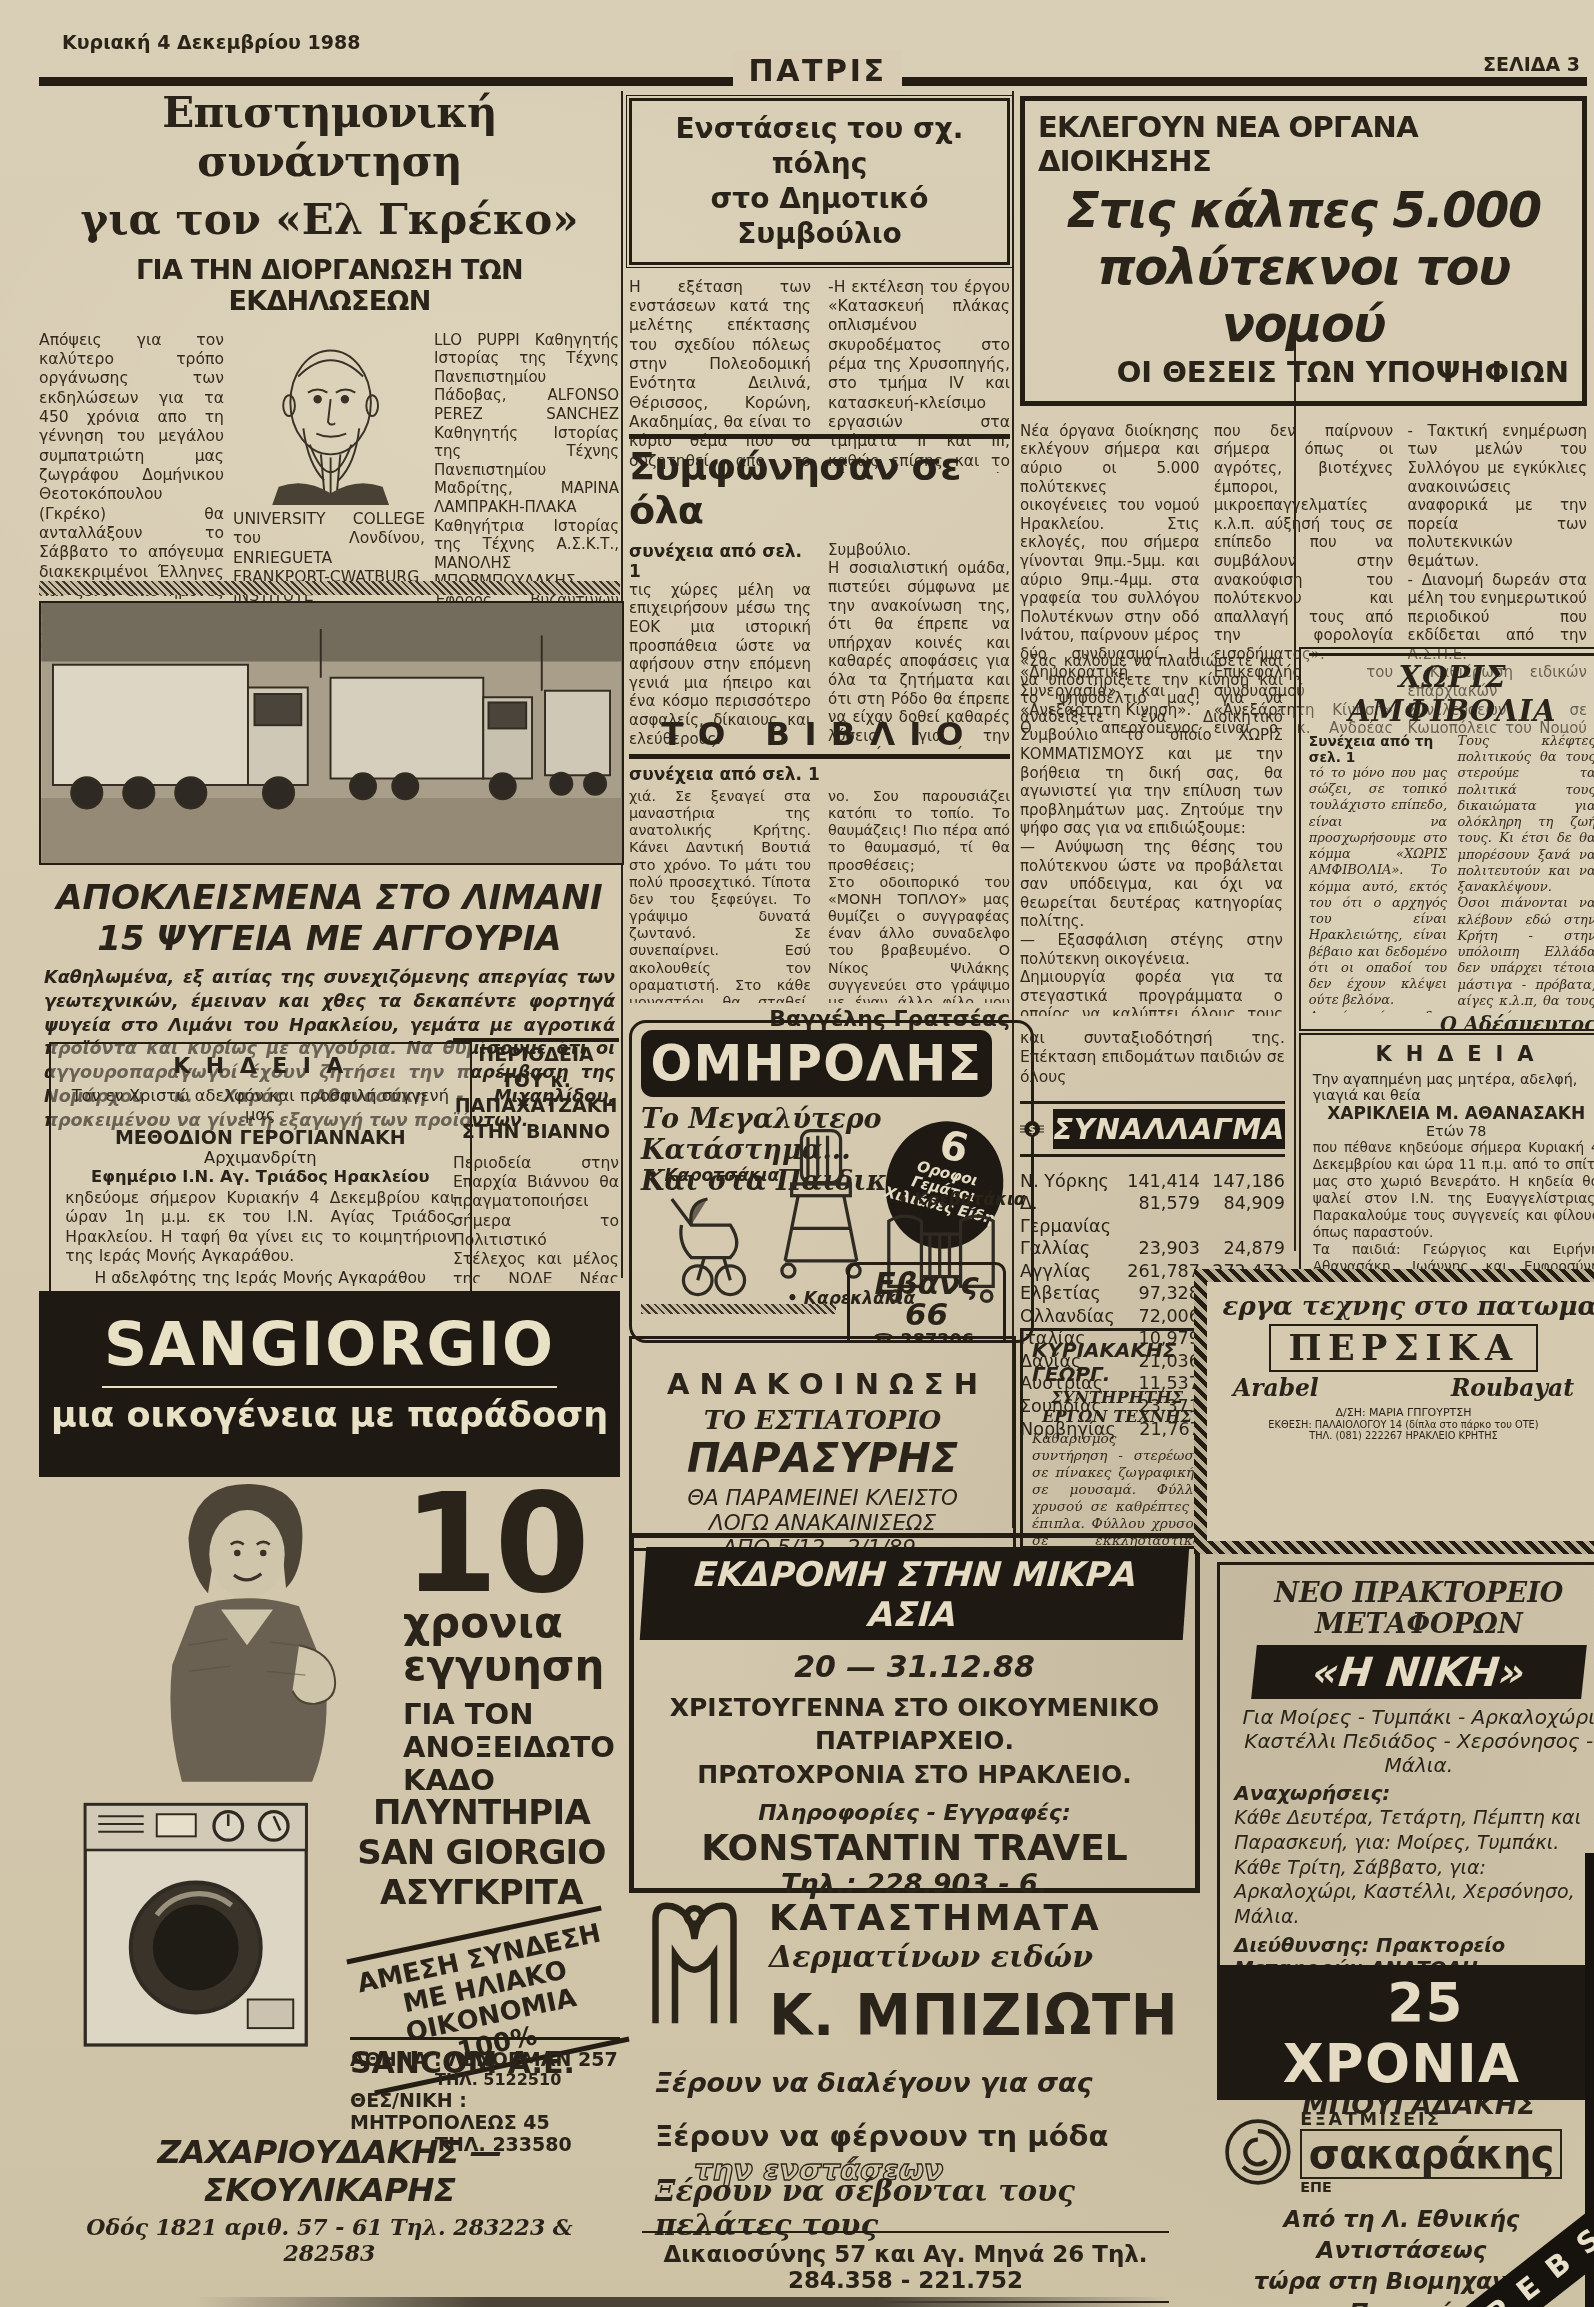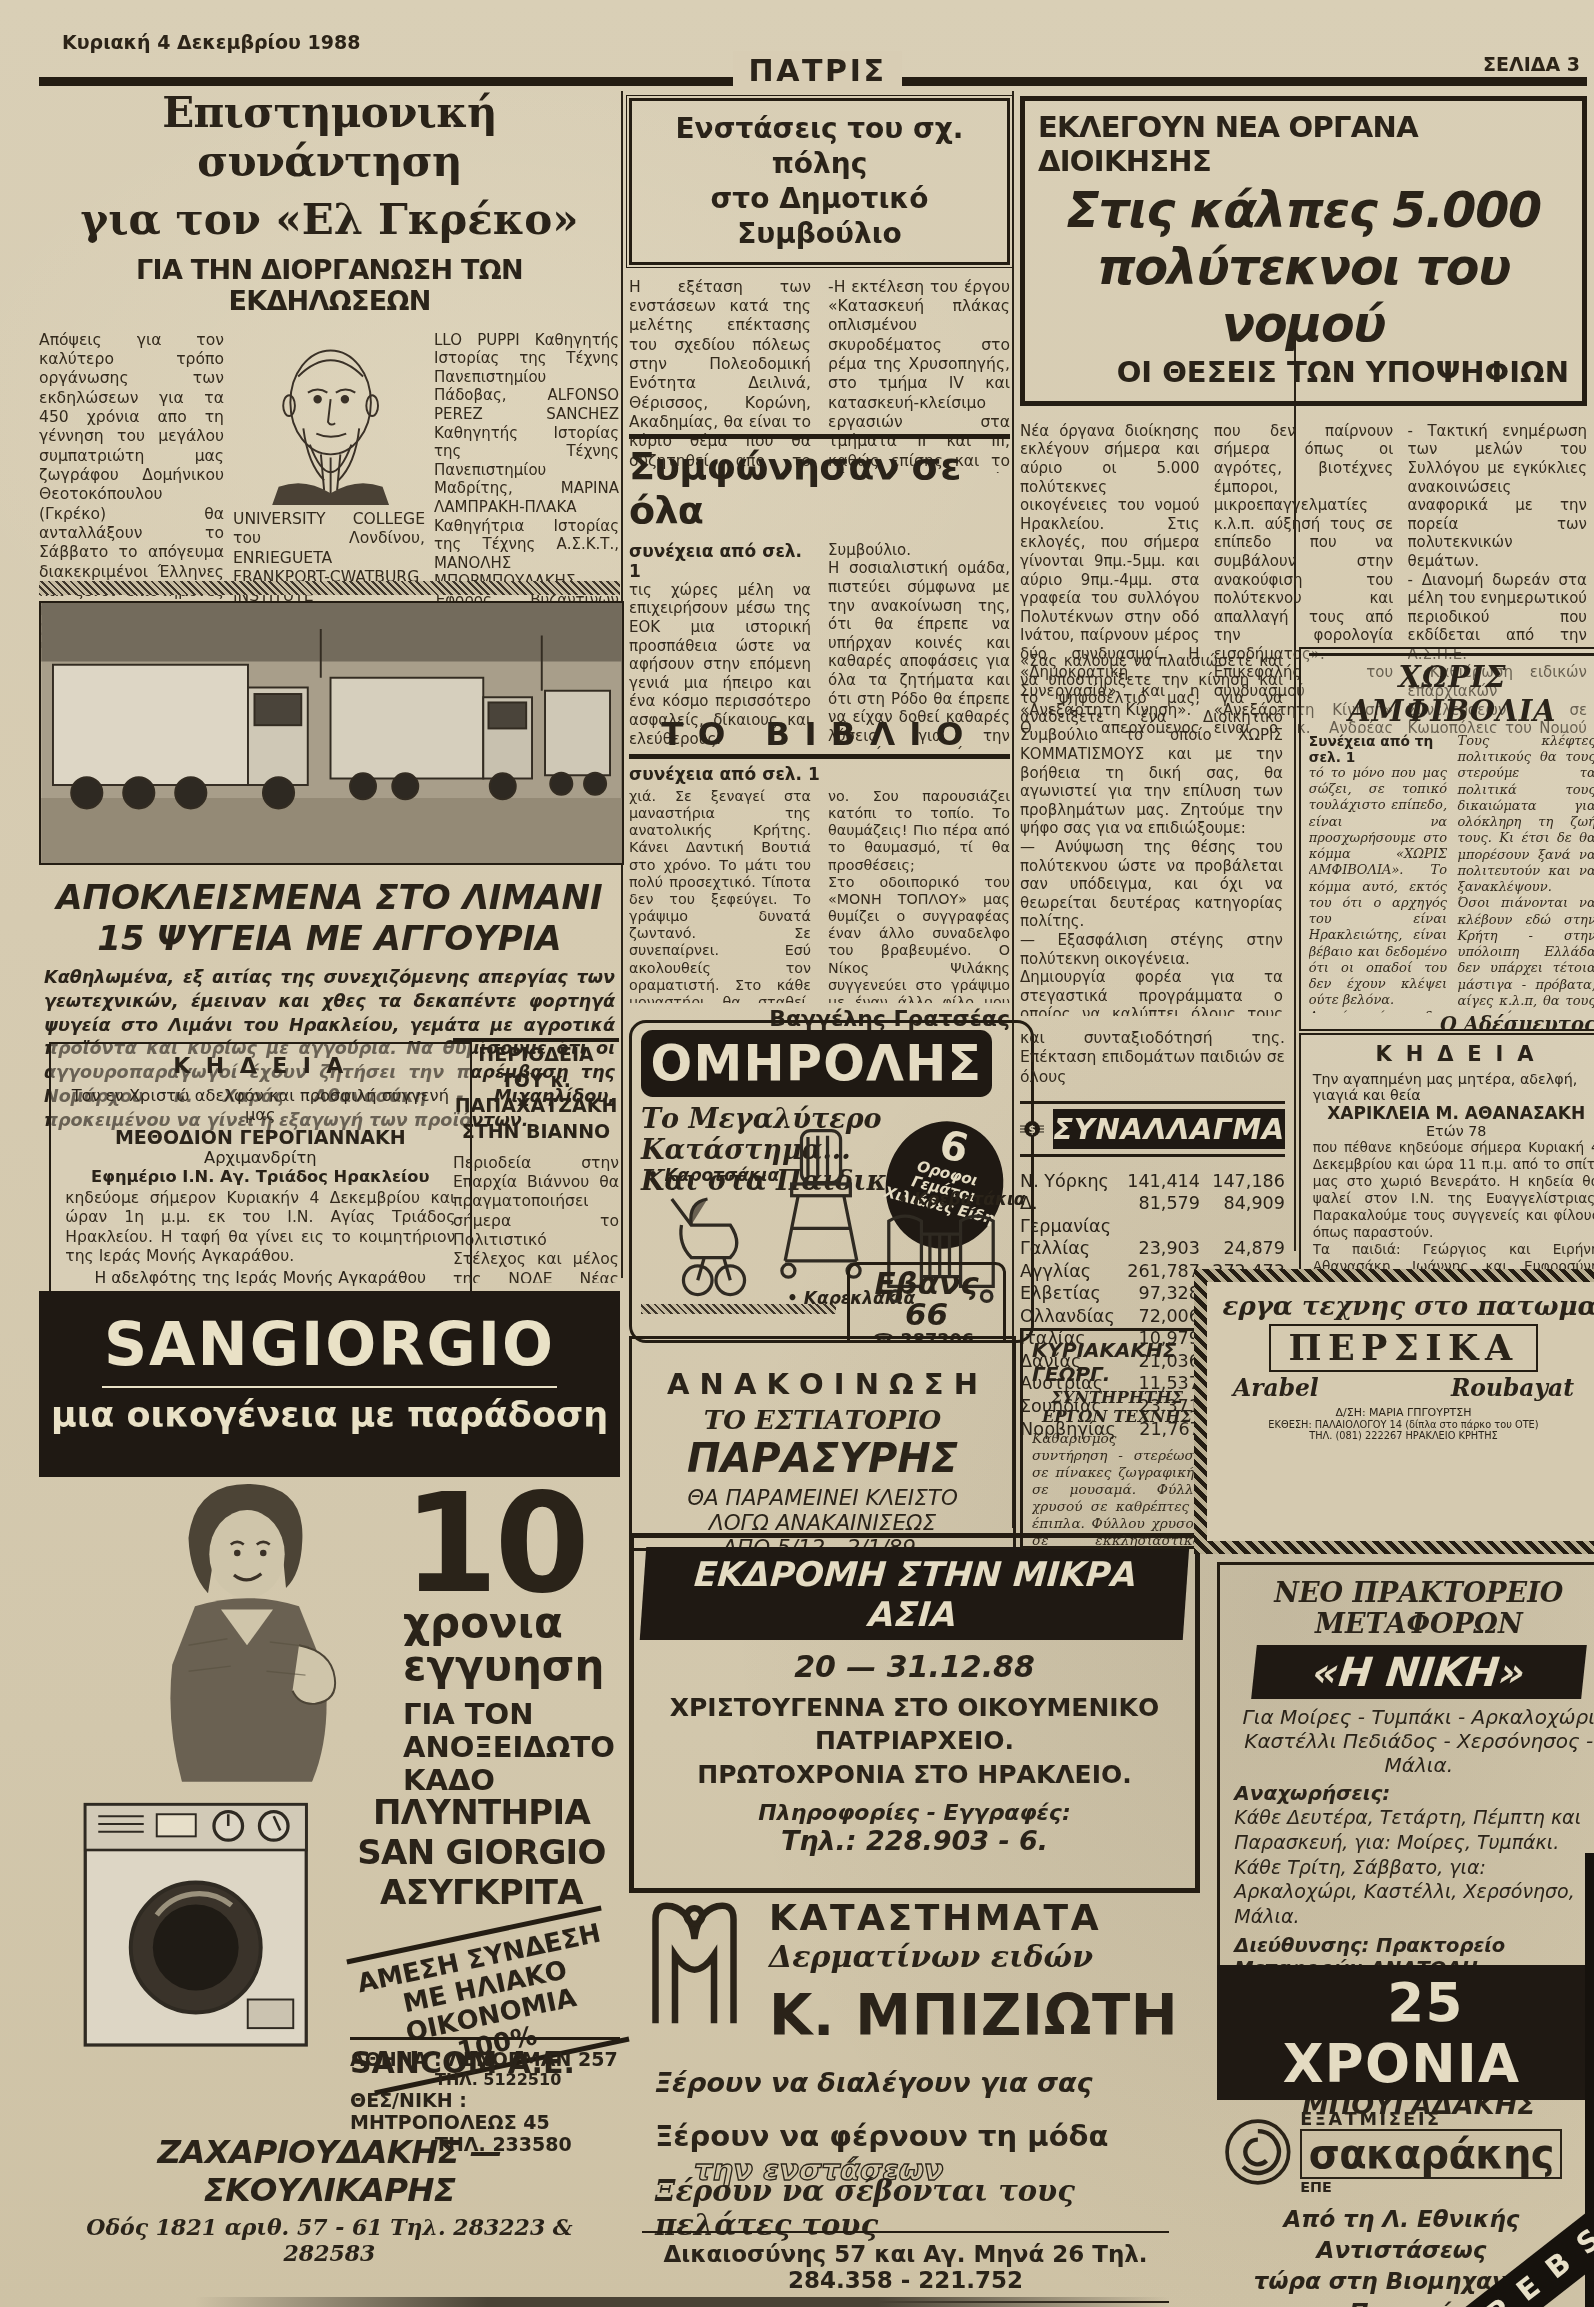--- a/index.html
+++ b/index.html
@@ -318,20 +318,21 @@
 
   <section class="abs center" style="left:629px;top:1533px;width:561px;height:341px;border:5.2px solid #241d13;padding-top:9px;">
     <div class="blackbar" style="margin:0 9px;padding:6.5px 0;transform:skewX(-4deg);">
       <span class="bold ital" style="font-size:34px;">ΕΚΔΡΟΜΗ ΣΤΗΝ ΜΙΚΡΑ ΑΣΙΑ</span>
     </div>
     <div class="bold ital" style="font-size:30px;margin-top:9px;">20 — 31.12.88</div>
     <div class="bold" style="font-size:25px;line-height:1.35;white-space:pre-line;margin-top:6.5px;">ΧΡΙΣΤΟΥΓΕΝΝΑ ΣΤΟ ΟΙΚΟΥΜΕΝΙΚΟ
 ΠΑΤΡΙΑΡΧΕΙΟ.
 ΠΡΩΤΟΧΡΟΝΙΑ ΣΤΟ ΗΡΑΚΛΕΙΟ.</div>
     <div class="bold ital" style="font-size:22px;margin-top:7.8px;">Πληροφορίες - Εγγραφές:</div>
+    <div class="bold" style="font-size:36px;margin-top:2.6px;">KONSTANTIN TRAVEL</div>
     <div class="bold ital" style="font-size:27px;">Τηλ.: 228.903 - 6.</div>
   </section>
 
   <section class="abs" style="left:629px;top:1893px;width:553px;height:407px;">
     <svg class="abs" style="left:6.5px;top:0;" width="117" height="137" viewBox="0 0 180 210">
       <g stroke="#2a2318" stroke-width="10" fill="none">
         <path d="M30,200 L30,40 Q30,15 55,20 Q85,28 90,70 Q95,28 125,20 Q150,15 150,40 L150,200"></path>
         <path d="M60,200 L60,95 Q90,140 120,95 L120,200"></path>
         <circle cx="90" cy="35" r="12"></circle>
       </g>

